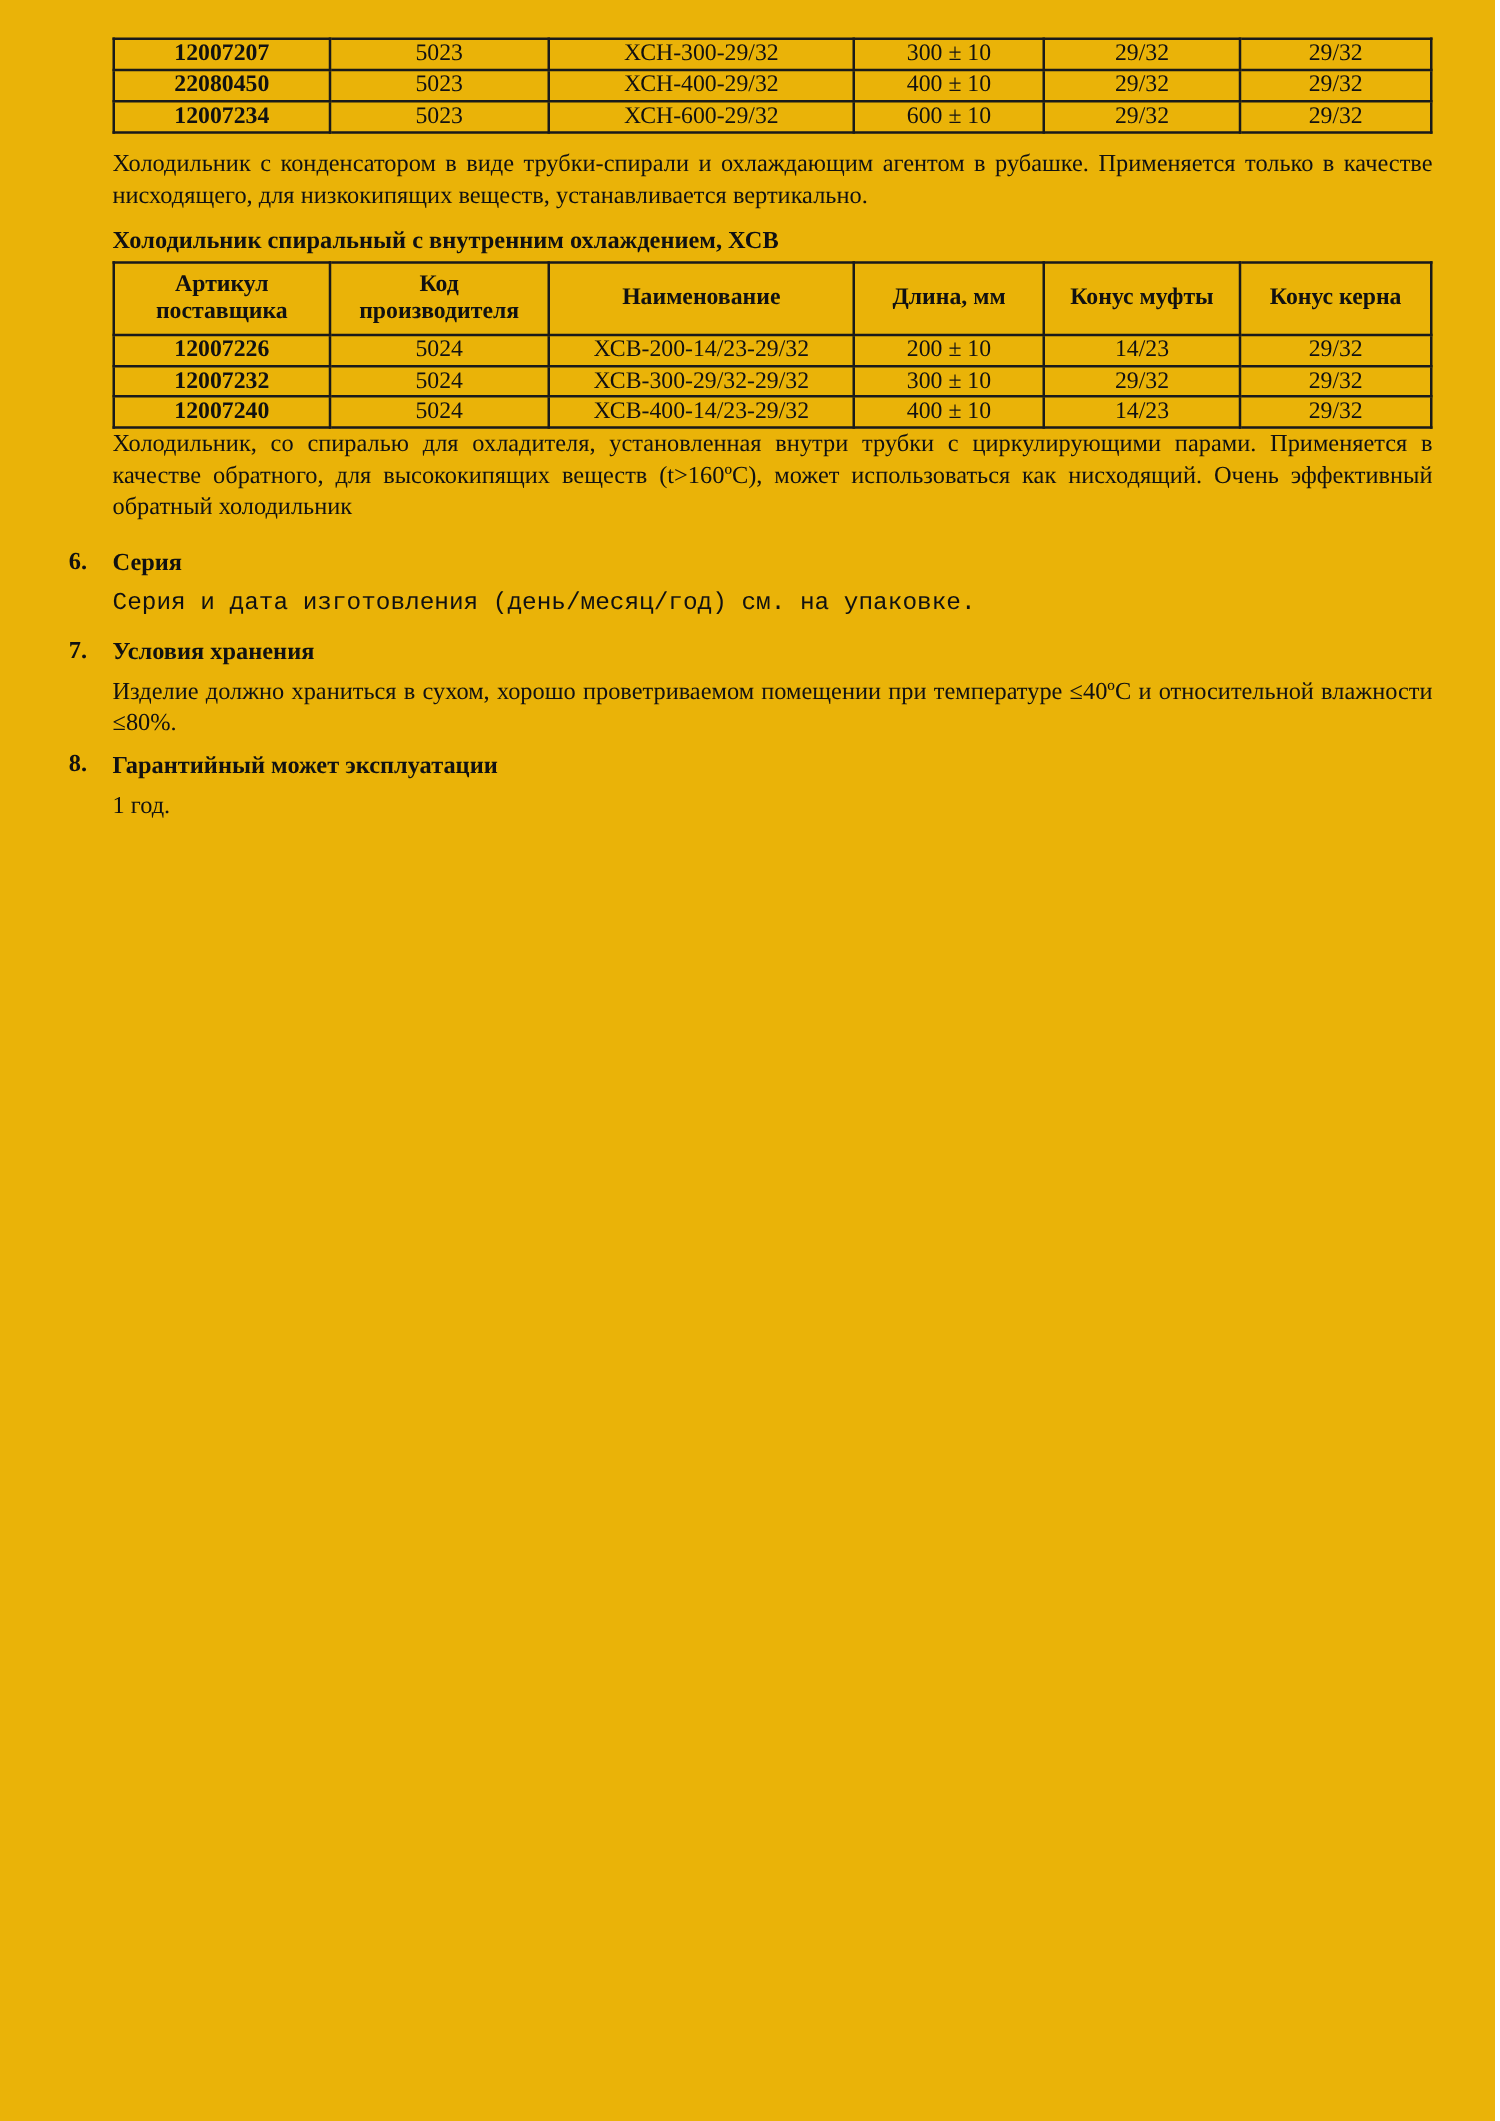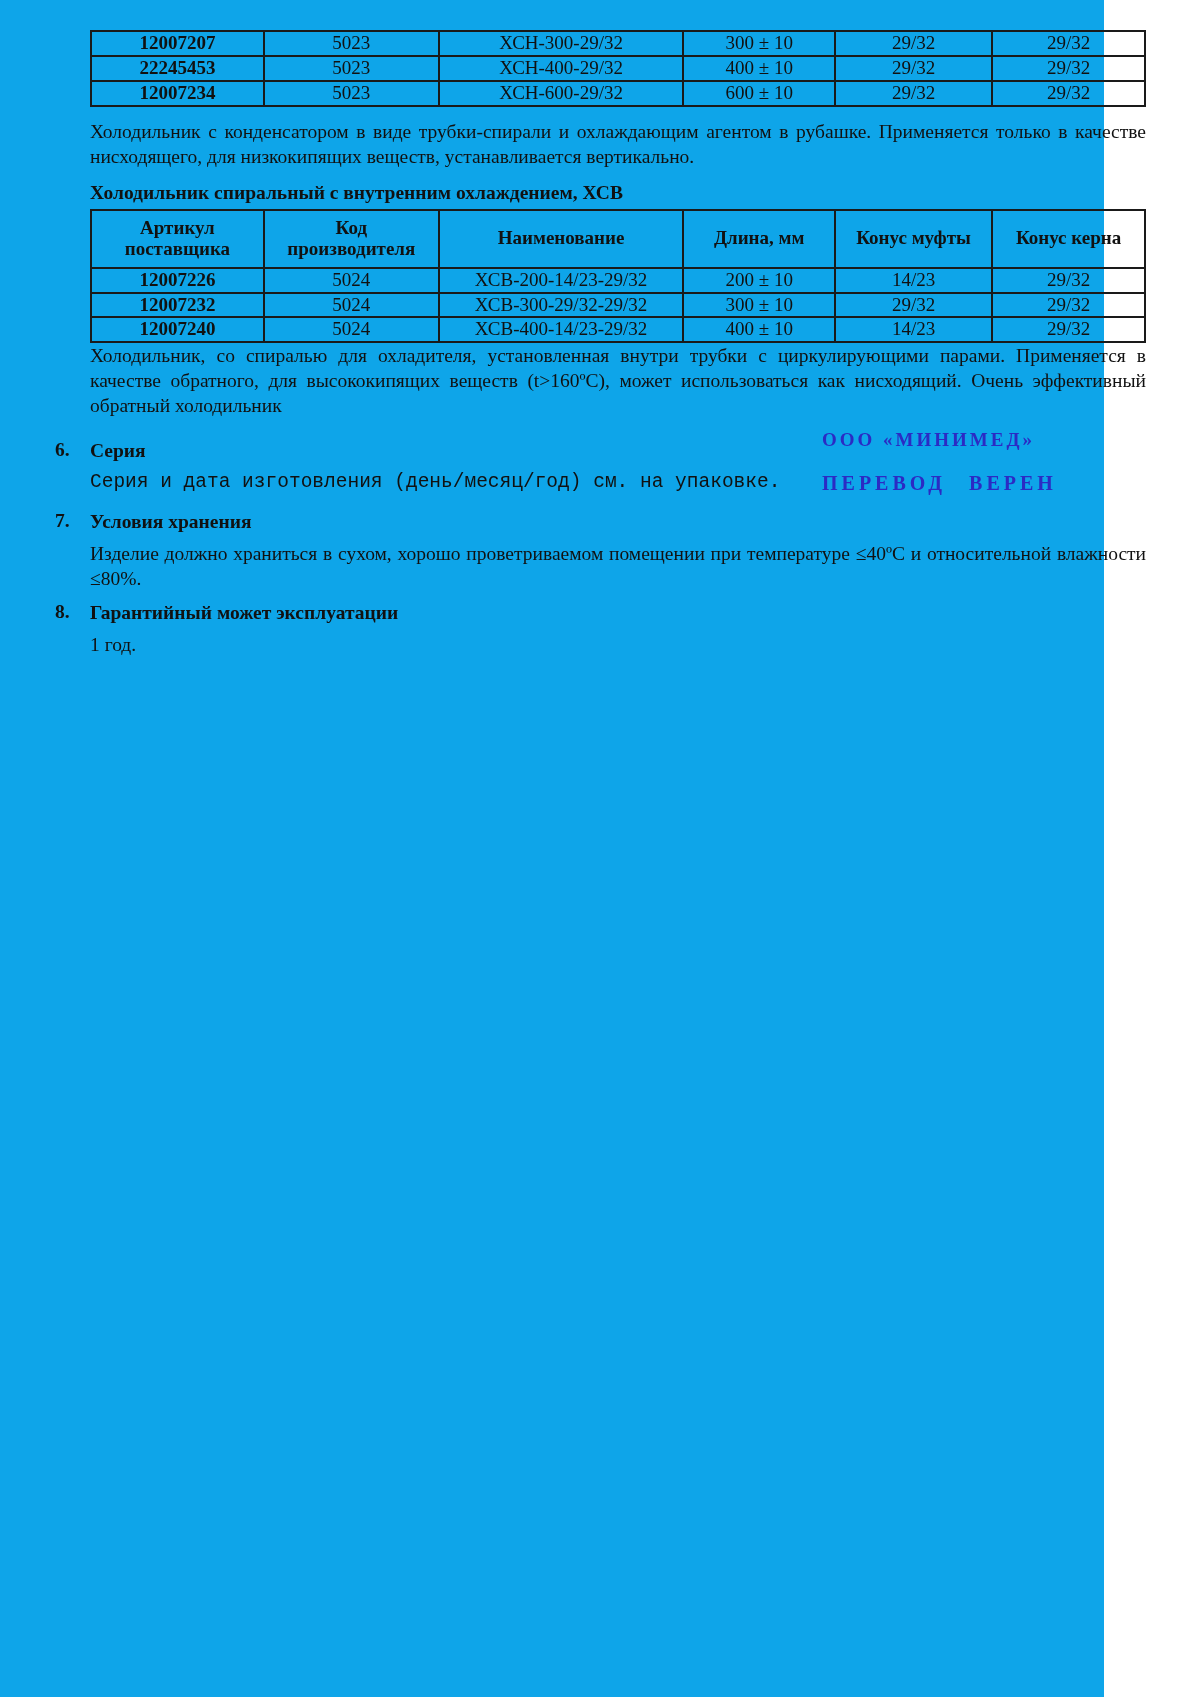--- a/index.html
+++ b/index.html
@@ -7,23 +7,23 @@
   body {
     width: 1200px;
     height: 1697px;
     font-family: "Liberation Serif", "DejaVu Serif", serif;
     color: #111111;
     position: relative;
     overflow: hidden;
   }
   .page {
     position: relative;
-    width: 1104px;
+    width: 1196px;
     height: 1697px;
-    background: #0ea5e9;
+    background: #eab308;
   }
   .content {
     position: absolute;
     left: 90px;
     top: 0;
     width: 1056px;
   }
 
   
   table.spec {
@@ -140,21 +140,21 @@
       <tbody>
           <tr>
             <td>12007207</td>
             <td>5023</td>
             <td>ХСН-300-29/32</td>
             <td>300 ± 10</td>
             <td>29/32</td>
             <td>29/32</td>
           </tr>
           <tr>
-            <td>22245453</td>
+            <td>22080450</td>
             <td>5023</td>
             <td>ХСН-400-29/32</td>
             <td>400 ± 10</td>
             <td>29/32</td>
             <td>29/32</td>
           </tr>
           <tr>
             <td>12007234</td>
             <td>5023</td>
             <td>ХСН-600-29/32</td>
@@ -231,17 +231,13 @@
     </div>
 
     <div class="section" id="section-8">
       <span class="section-num">8.</span>
       <div class="section-head">Гарантийный может эксплуатации</div>
       <div class="section-body">1 год.</div>
     </div>
 
   </div>
 
-  <div class="stamp" style="color: rgb(43, 43, 196);">
-    <div class="stamp-line1">ООО «МИНИМЕД»</div>
-    <div class="stamp-line2">ПЕРЕВОД ВЕРЕН</div>
-  </div>
 </div>
 
 </body></html>

